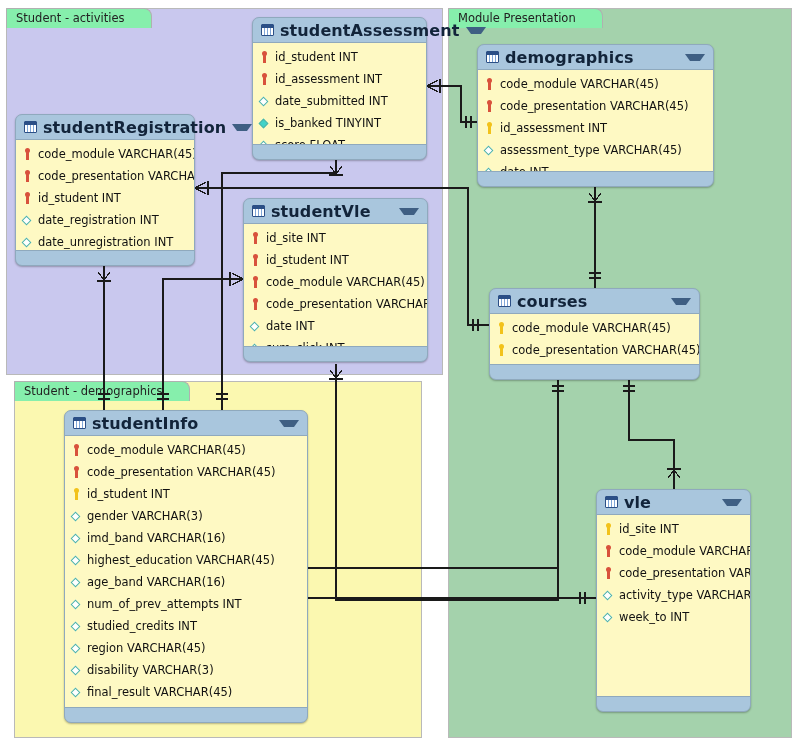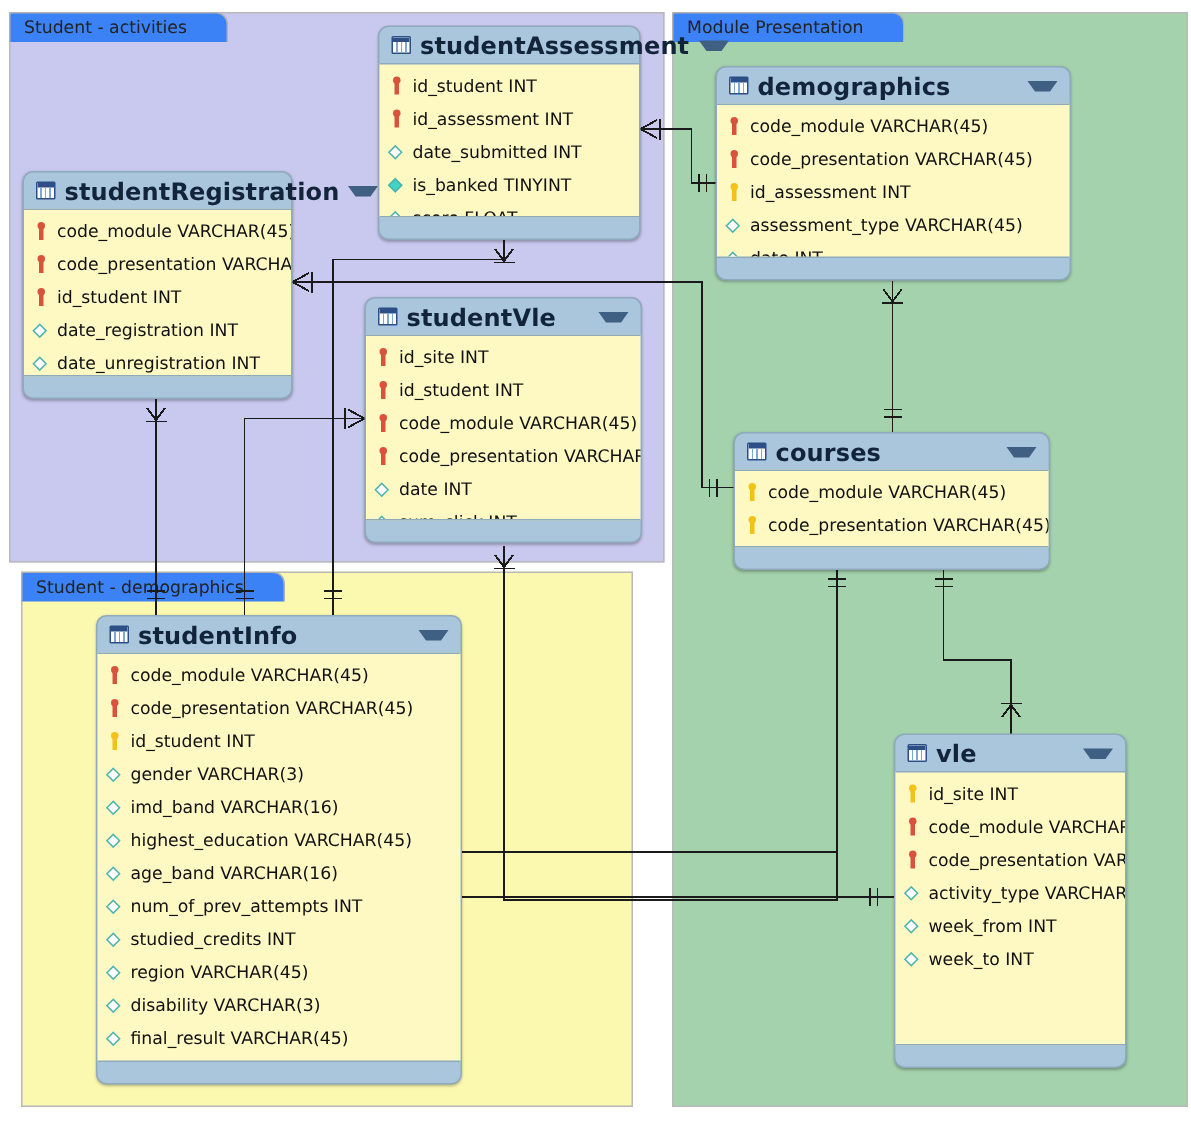--- a/index.html
+++ b/index.html
@@ -3,21 +3,21 @@
 <meta charset="utf-8">
 <style>
   html,body{margin:0;padding:0;background:#ffffff;}
   body{width:794px;height:748px;position:relative;overflow:hidden;
        font-family:"DejaVu Sans","Liberation Sans",sans-serif;}
   #canvas{position:absolute;left:0;top:0;width:794px;height:748px;}
 
   
   .layer{position:absolute;border:1px solid #b9b9b9;box-sizing:border-box;}
   .layer-tab{position:absolute;left:-1px;top:-1px;height:19px;
-             background:#3b82f6;border:1px solid #b0b0b0;border-bottom:none;
+             background:#86efac;border:1px solid #b0b0b0;border-bottom:none;
              border-radius:2px 8px 0 0;padding:0 26px 0 9px;
              font-size:11.5px;color:#222;line-height:19px;white-space:nowrap;}
 
   
   .tbl{position:absolute;box-sizing:border-box;
        background:#a9c6dd;border:1px solid #8fa9bd;border-radius:7px;
        box-shadow:0 1px 2px rgba(0,0,0,.28);padding:0 0 7px 0;}
   .tbl-hd{height:24px;display:flex;align-items:center;gap:6px;
           padding:0 8px 0 8px;box-sizing:border-box;}
   .tbl-title{font-size:16px;font-weight:bold;color:#12243a;flex:1;
@@ -349,21 +349,17 @@
         <div class="col">
           <span class="g key key-red"></span>
           <span>code_presentation VARCH...</span>
         </div>
         <div class="col">
           <span class="g dia"></span>
           <span>activity_type VARCHAR(45)</span>
         </div>
         <div class="col">
           <span class="g dia"></span>
-          <span>week_from INT</span>
-        </div>
-        <div class="col">
-          <span class="g dia"></span>
           <span>week_to INT</span>
         </div>
       </div>
     </div>
   </div>
 
 </body></html>

